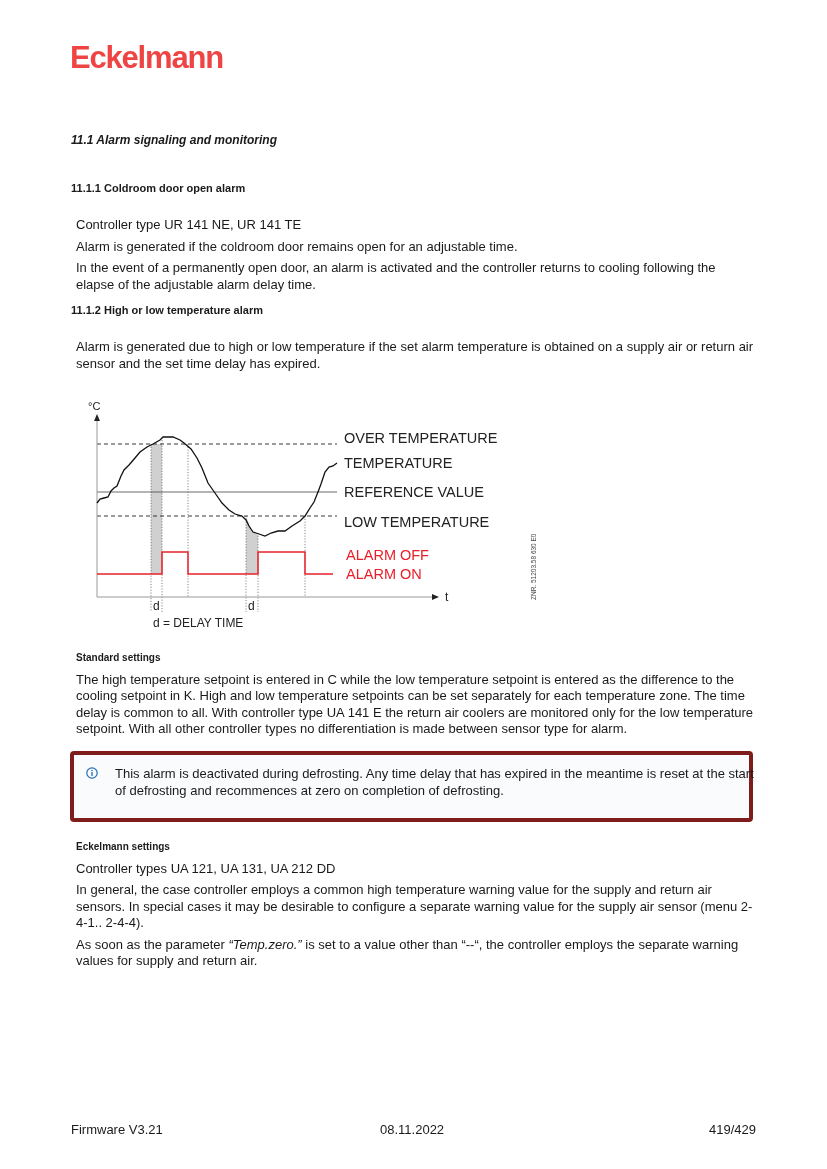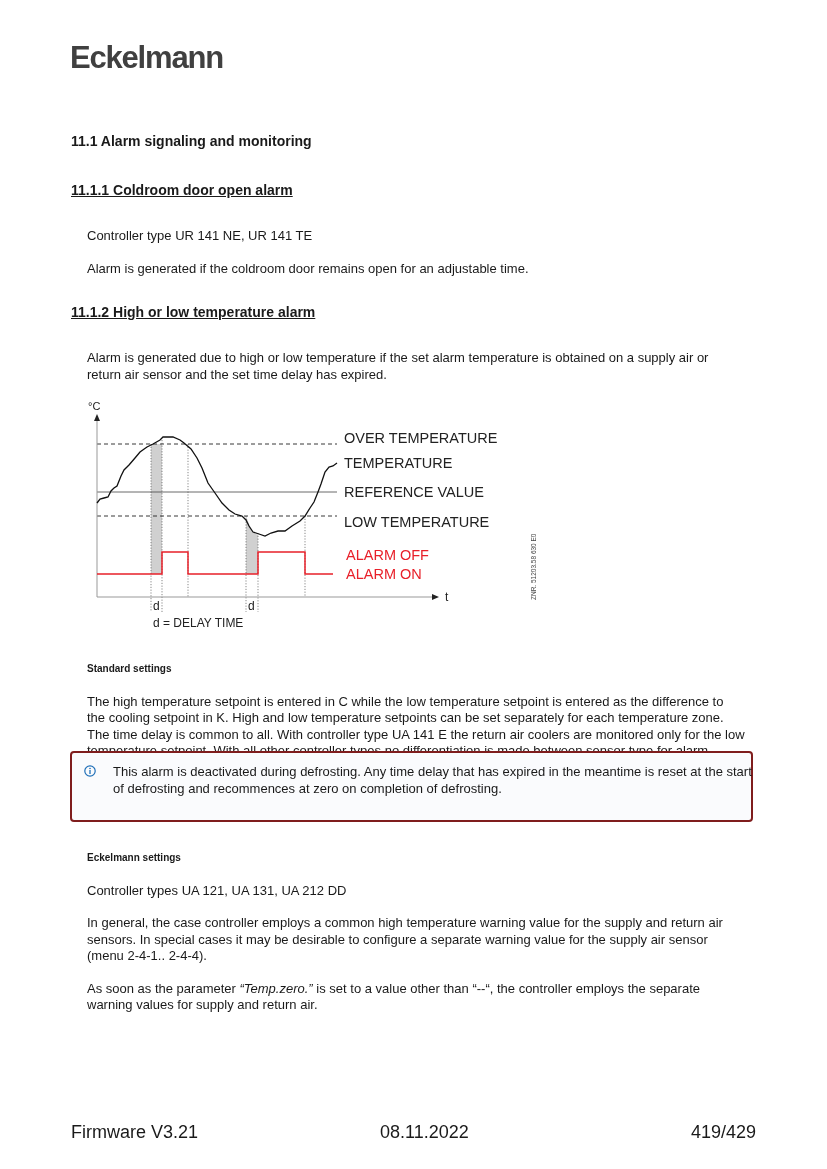--- a/index.html
+++ b/index.html
@@ -1,46 +1,47 @@
 <!DOCTYPE html>
 <html><head>
 <meta charset="utf-8">
 <style>
   html, body { margin: 0; padding: 0; background: #ffffff; }
   body { width: 827px; height: 1169px; position: relative; overflow: hidden;
          font-family: "Liberation Sans", sans-serif; color: #1a1a1a; }
   .logo { position: absolute; left: 70px; top: 40px; font-family: "Liberation Sans", sans-serif;
-          font-weight: bold; font-size: 31px; letter-spacing: -1.2px; color: #404040; }
-  .h1 { position: absolute; left: 71px; top: 133px; font-weight: bold; font-size: 14px; }
-  .h2 { position: absolute; left: 71px; font-weight: bold; font-size: 14px; text-decoration: underline; }
+          font-weight: bold; font-size: 31px; letter-spacing: -1.2px; color: #ef4444; }
+  .h1 { position: absolute; left: 71px; top: 133px; font-weight: bold; font-size: 12px; font-style: italic; }
+  .h2 { position: absolute; left: 71px; font-weight: bold; font-size: 11px; }
   .para { position: absolute; left: 71px; width: 690px; font-size: 13px; line-height: 16.5px; }
-  .para p { margin: 16px; }
+  .para p { margin: 5px; }
   .sub { font-weight: bold; font-size: 10px; }
   .note { position: absolute; left: 70px; top: 751px; width: 683px; height: 71px;
-          border: 2px solid #7f1d1d; border-radius: 4px; background: #fafbfd; box-sizing: border-box; }
+          border: 4px solid #7f1d1d; border-radius: 4px; background: #fafbfd; box-sizing: border-box; }
   .note .icon { position: absolute; left: 12px; top: 12px; width: 12px; height: 12px; }
   .note .text { position: absolute; left: 41px; top: 11px; width: 640px; font-size: 13px; line-height: 16.5px; }
   .note .text p { margin: 0; }
   .diagram { position: absolute; left: 0; top: 0; }
   .diagram text { font-family: "Liberation Sans", sans-serif; }
-  .footer { position: absolute; top: 1122px; font-size: 18px; text-align: center; }
+  .footer { position: absolute; top: 1122px; font-size: 13px; text-align: center; }
   em { font-style: italic; }
 </style>
 </head>
 <body>
 
 <div class="logo">Eckelmann</div>
 
 <div class="h1">11.1  Alarm signaling and monitoring</div>
 
 <div class="h2" style="top:182px">11.1.1  Coldroom door open alarm</div>
 
 <div class="para" style="top:212px">
   <p>Controller type UR 141 NE, UR 141 TE</p>
   <p>Alarm is generated if the coldroom door remains open for an adjustable time.</p>
+  <p>In the event of a permanently open door, an alarm is activated and the controller returns to cooling following the elapse of the adjustable alarm delay time.</p>
 </div>
 
 <div class="h2" style="top:304px">11.1.2  High or low temperature alarm</div>
 
 <div class="para" style="top:334px">
   <p>Alarm is generated due to high or low temperature if the set alarm temperature is obtained on a supply air or return air sensor and the set time delay has expired.</p>
 </div>
 
 <svg class="diagram" width="827" height="640">
 

